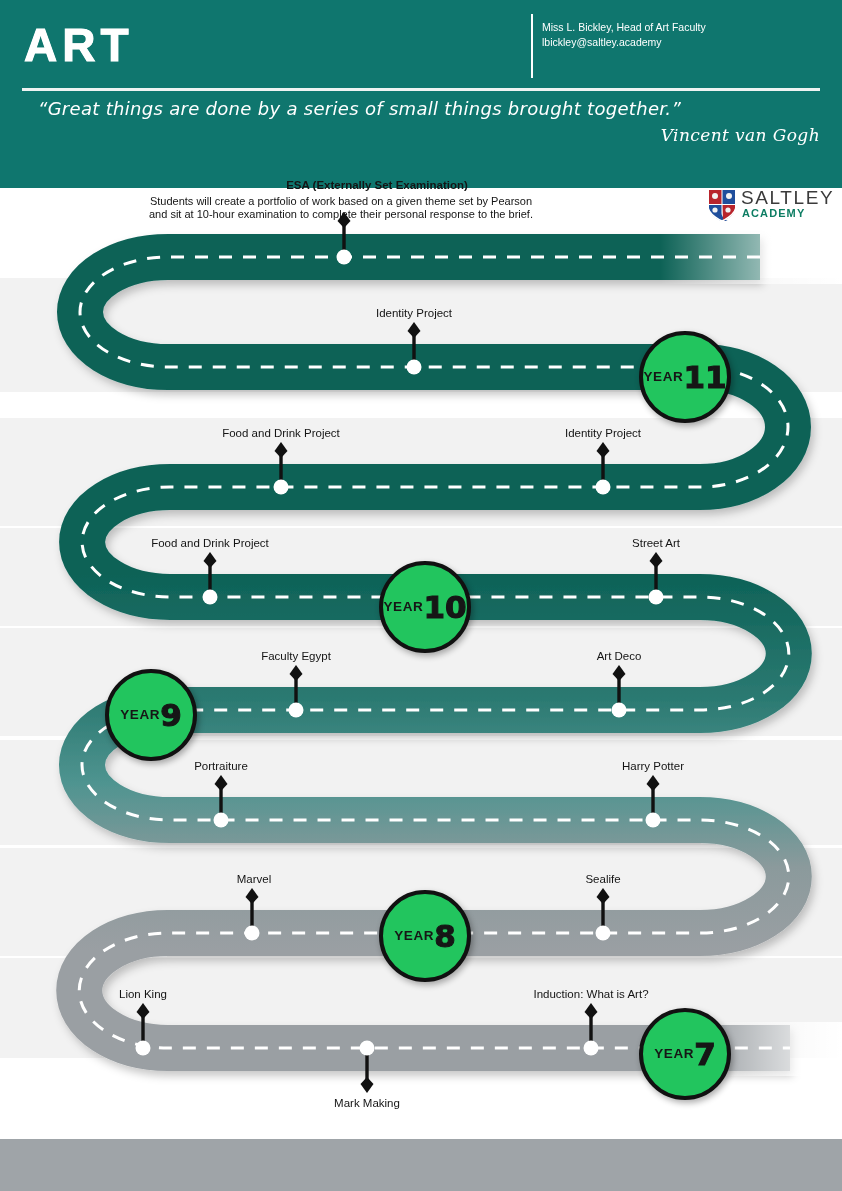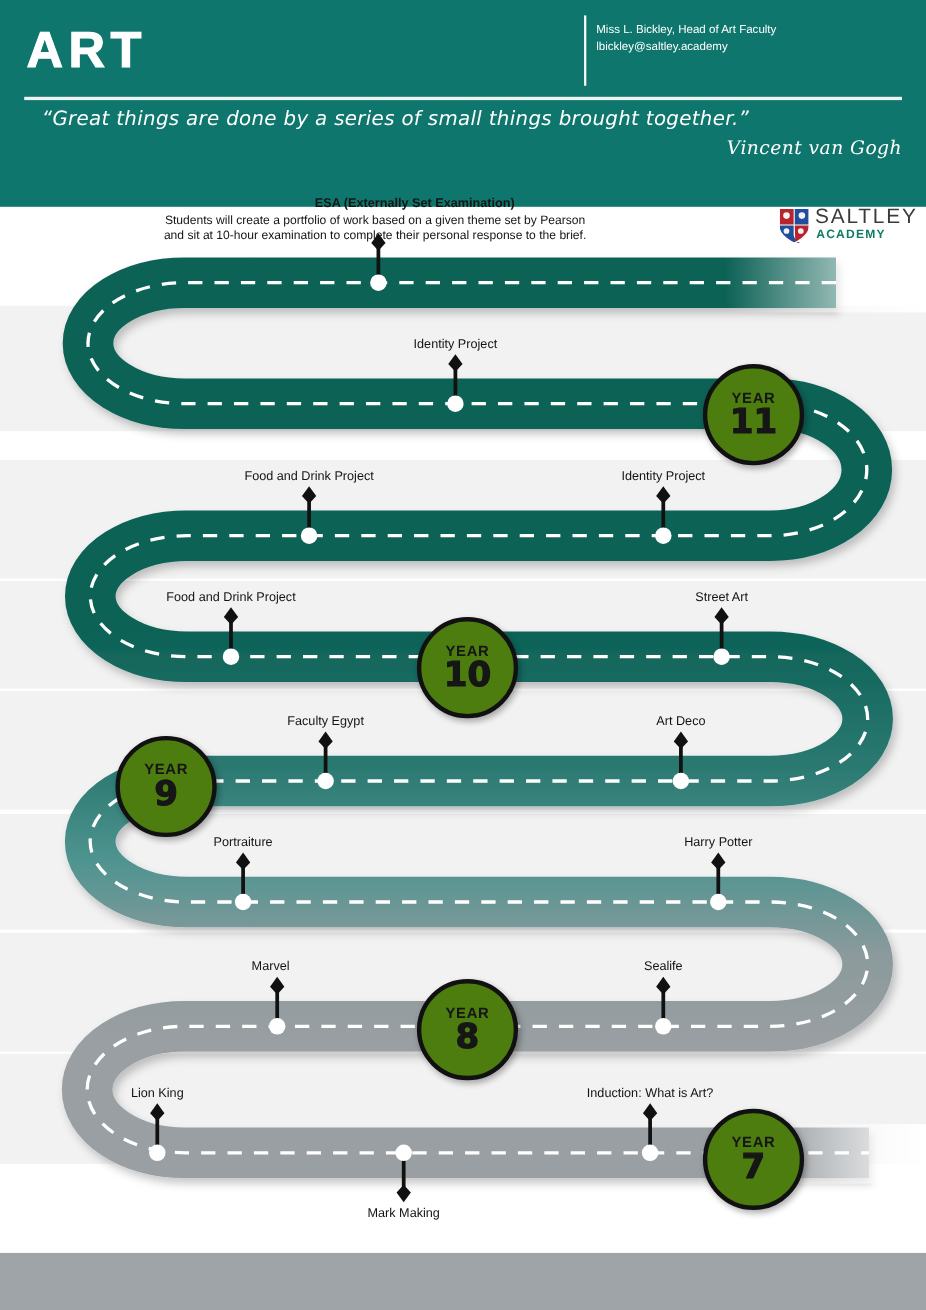--- a/index.html
+++ b/index.html
@@ -66,23 +66,23 @@
     position:absolute;left:35px;top:19px;
     font-size:11px;letter-spacing:1.1px;color:#0d7d63;font-weight:700;
   }
 
   
   .road-canvas{position:absolute;left:0;top:0;width:842px;height:1191px;}
 
   
   .year-badge{
     position:absolute;width:84px;height:84px;border-radius:50%;
-    background:#4d7c0f;border:4px solid #111111;
+    background:#22c55e;border:4px solid #111111;
     box-shadow:2px 3px 6px rgba(0,0,0,.32);
-    display:flex;flex-direction:column;align-items:center;justify-content:center;
+    display:flex;flex-direction:row;align-items:center;justify-content:center;
   }
   .year-word{font-size:13.5px;font-weight:700;color:#161616;letter-spacing:.6px;line-height:14px;}
   .year-num{
     font-size:31px;font-weight:700;color:#161616;line-height:31px;
     -webkit-text-stroke:1.1px #161616;
     font-family:"DejaVu Sans",sans-serif;
   }
 
   
   .mstone-label{
@@ -210,21 +210,21 @@
   <div id="milestone-layer">
       <div class="mstone-label" style="left: 414px; top: 307px;">Identity Project</div>
       <div class="mstone-label" style="left: 281px; top: 427px;">Food and Drink Project</div>
       <div class="mstone-label" style="left: 603px; top: 427px;">Identity Project</div>
       <div class="mstone-label" style="left: 210px; top: 537px;">Food and Drink Project</div>
       <div class="mstone-label" style="left: 656px; top: 537px;">Street Art</div>
       <div class="mstone-label" style="left: 296px; top: 650px;">Faculty Egypt</div>
       <div class="mstone-label" style="left: 619px; top: 650px;">Art Deco</div>
       <div class="mstone-label" style="left: 221px; top: 760px;">Portraiture</div>
       <div class="mstone-label" style="left: 653px; top: 760px;">Harry Potter</div>
-      <div class="mstone-label" style="left: 240px; top: 873px; padding-left: 12px;">Marvel</div>
+      <div class="mstone-label" style="left: 248px; top: 873px; padding-left: 12px;">Marvel</div>
       <div class="mstone-label" style="left: 603px; top: 873px;">Sealife</div>
       <div class="mstone-label" style="left: 143px; top: 988px;">Lion King</div>
       <div class="mstone-label" style="left: 591px; top: 988px;">Induction: What is Art?</div>
       <div class="mstone-label" style="left: 367px; top: 1097px;">Mark Making</div>
       <svg viewBox="0 0 842 1191" style="position: absolute; left: 0px; top: 0px; width: 842px; height: 1191px; pointer-events: none;">
         <g>
           <line x1="344" y1="257" x2="344" y2="223" stroke="#111111" stroke-width="3.4"></line>
           <path d="M 344 212 L 350.5 221 L 344 228 L 337.5 221 Z" fill="#111111"></path>
           <circle cx="344" cy="257" r="7.5" fill="#ffffff"></circle>
         </g>

